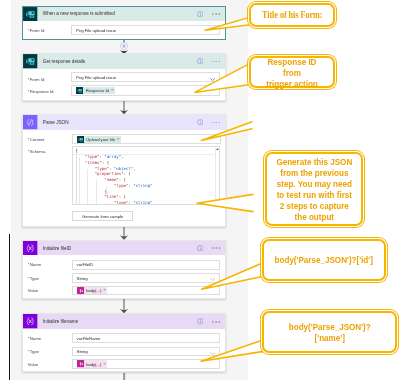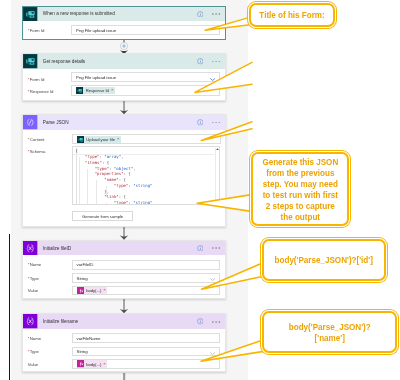--- a/index.html
+++ b/index.html
@@ -381,24 +381,28 @@
     <path d="M252 16.6 L205.2 30.2 L252 24.6" fill="#ffffff" stroke="#f7b500" stroke-width="1.5" stroke-linejoin="round" stroke-linecap="round"></path>
     <path d="M252 62.4 L194.9 92.4 L252 84.2" fill="#ffffff" stroke="#f7b500" stroke-width="1.5" stroke-linejoin="round" stroke-linecap="round"></path>
     <path d="M252 121.8 L201.3 140.5 L252 128.8" fill="#ffffff" stroke="#f7b500" stroke-width="1.5" stroke-linejoin="round" stroke-linecap="round"></path>
     <path d="M253 194.4 L197.2 203.3 L253 211.6" fill="#ffffff" stroke="#f7b500" stroke-width="1.6" stroke-linejoin="round" stroke-linecap="round"></path>
   </svg>
   <svg class="tail" style="left:190px;top:250px;" width="80" height="130" viewBox="190 250 80 130">
     <path d="M263.5 262.6 L201.6 289.2 L263.5 276.2" fill="#ffffff" stroke="#f7b500" stroke-width="1.6" stroke-linejoin="round" stroke-linecap="round"></path>
     <path d="M263.5 339.8 L201 361.2 L263.5 351.4" fill="#ffffff" stroke="#f7b500" stroke-width="1.6" stroke-linejoin="round" stroke-linecap="round"></path>
   </svg>
 
-  <div class="ann" style="left:249.3px;top:2.8px;width:85.7px;height:23.8px;">
+  <div class="ann" style="left:249.3px;top:2.8px;width:85.7px;height:23.8px;font-family:Liberation Serif, serif;">
     <span class="atxt">Title of his Form:</span>
   </div>
-  <div class="ann" style="left:251px;top:152.1px;width:98px;height:74px;">
+  <div class="ann" style="left:249.3px;top:56.4px;width:86px;height:31.5px;">
+    <span class="atxt">Response ID from
+trigger action</span>
+  </div>
+  <div class="ann" style="left:265px;top:152.1px;width:98px;height:74px;">
     <span class="atxt">Generate this JSON
 from the previous
 step. You may need
 to test run with first
 2 steps to capture
 the output</span>
   </div>
   <div class="ann" style="left:261.5px;top:310.5px;width:135.5px;height:42.3px;">
     <span class="atxt">body('Parse_JSON')?['name']</span>
   </div>

